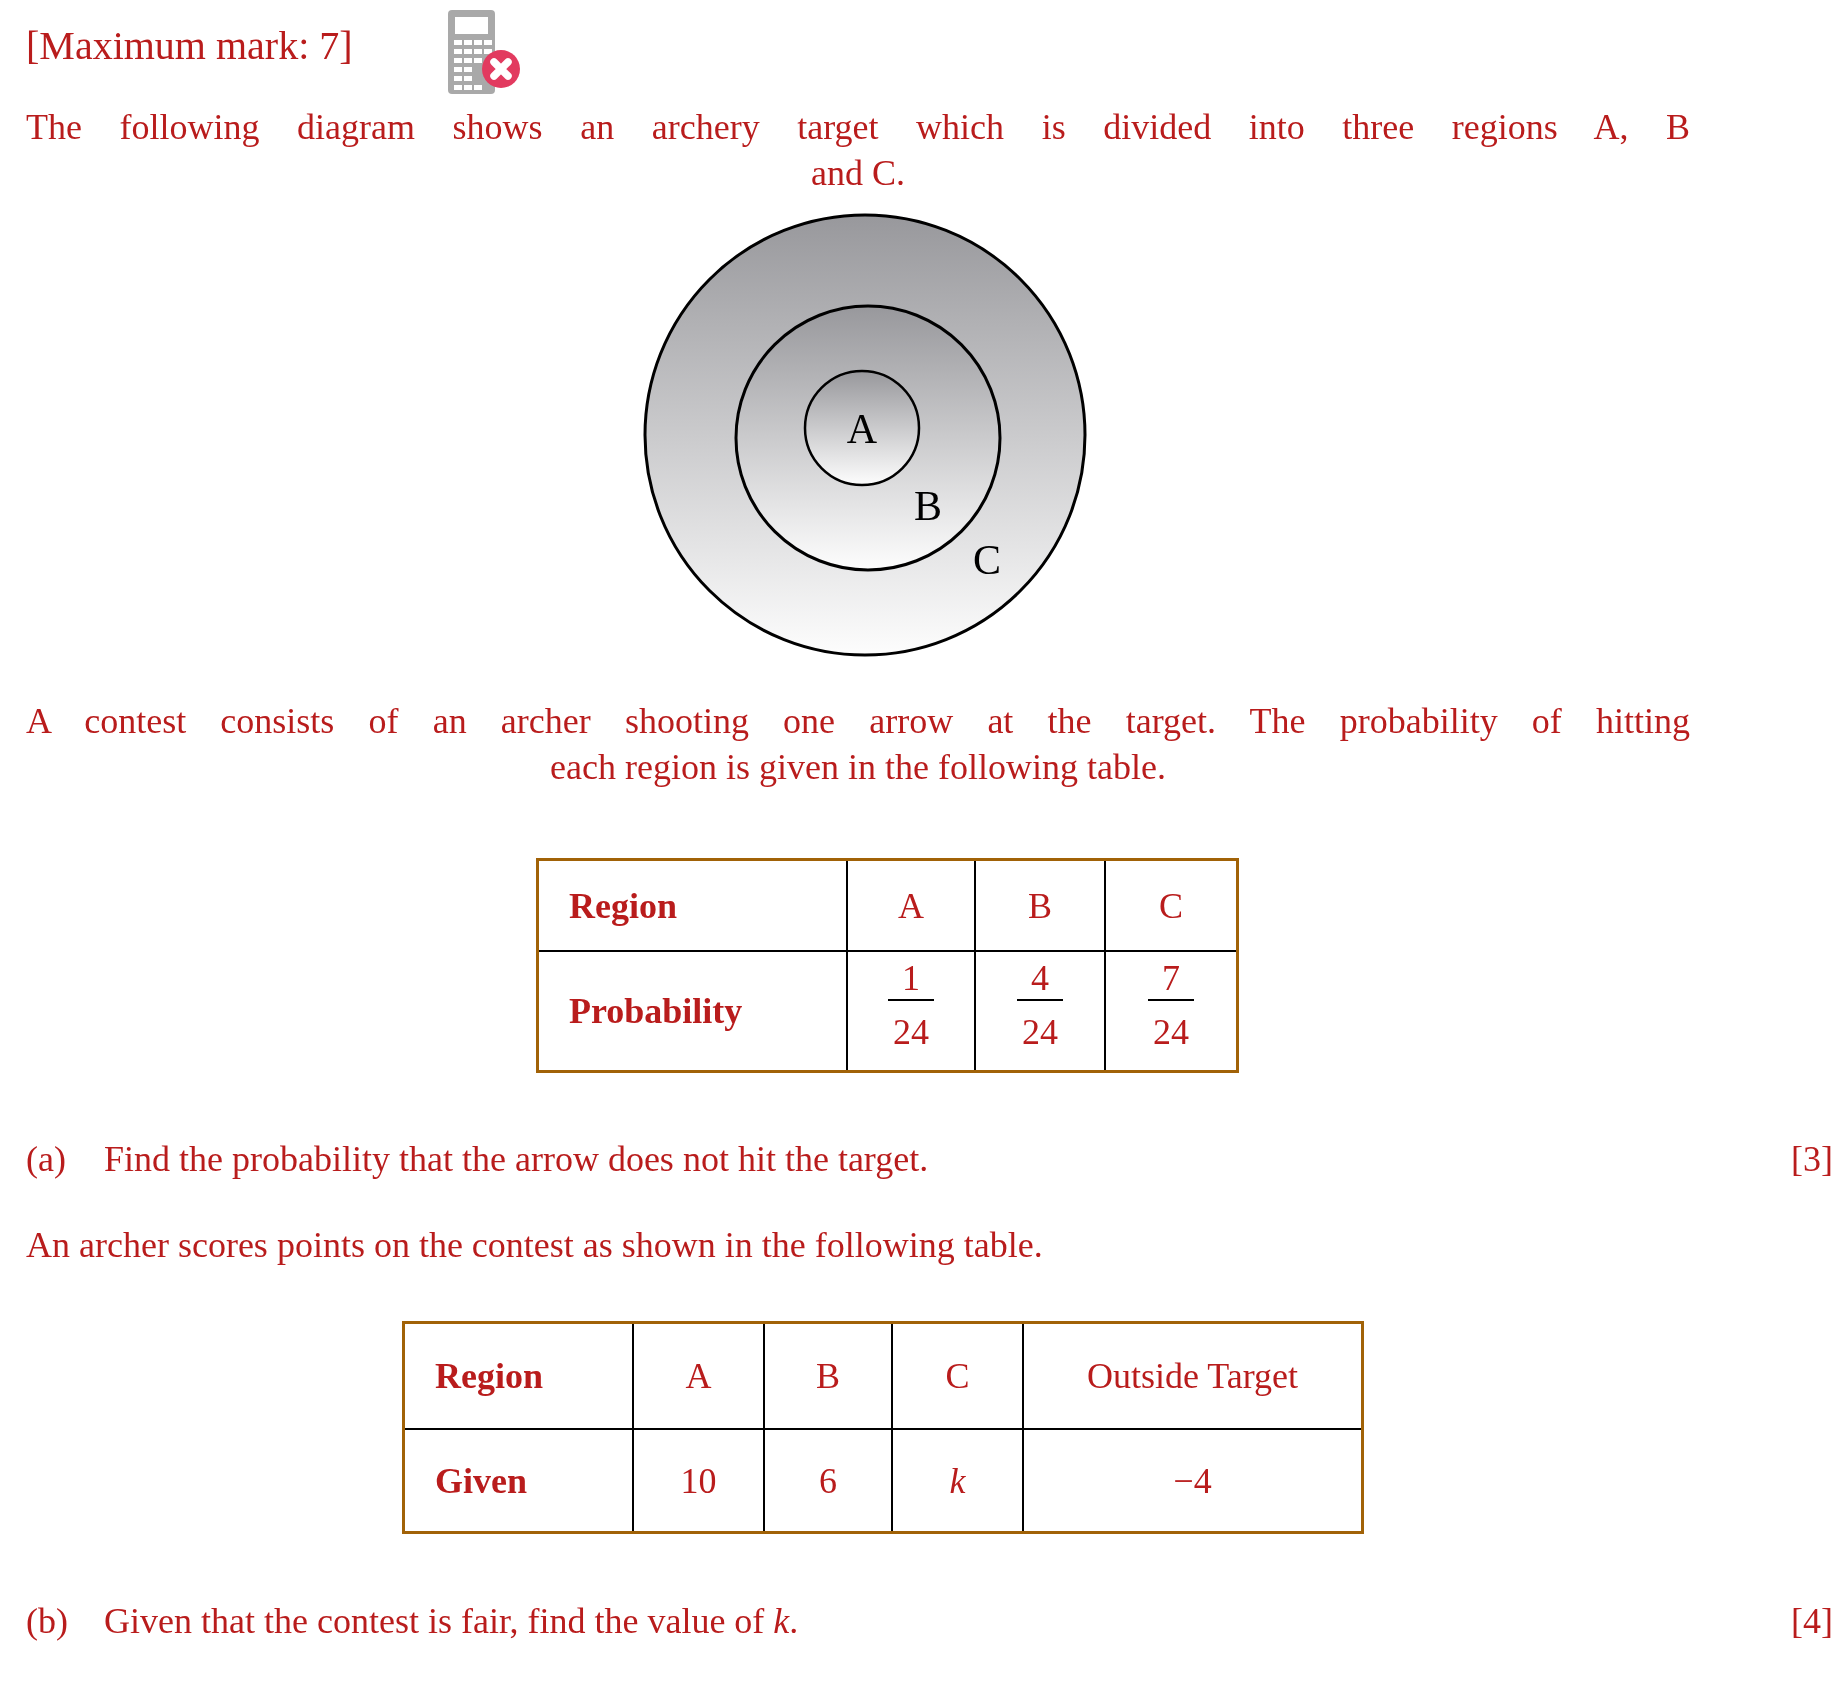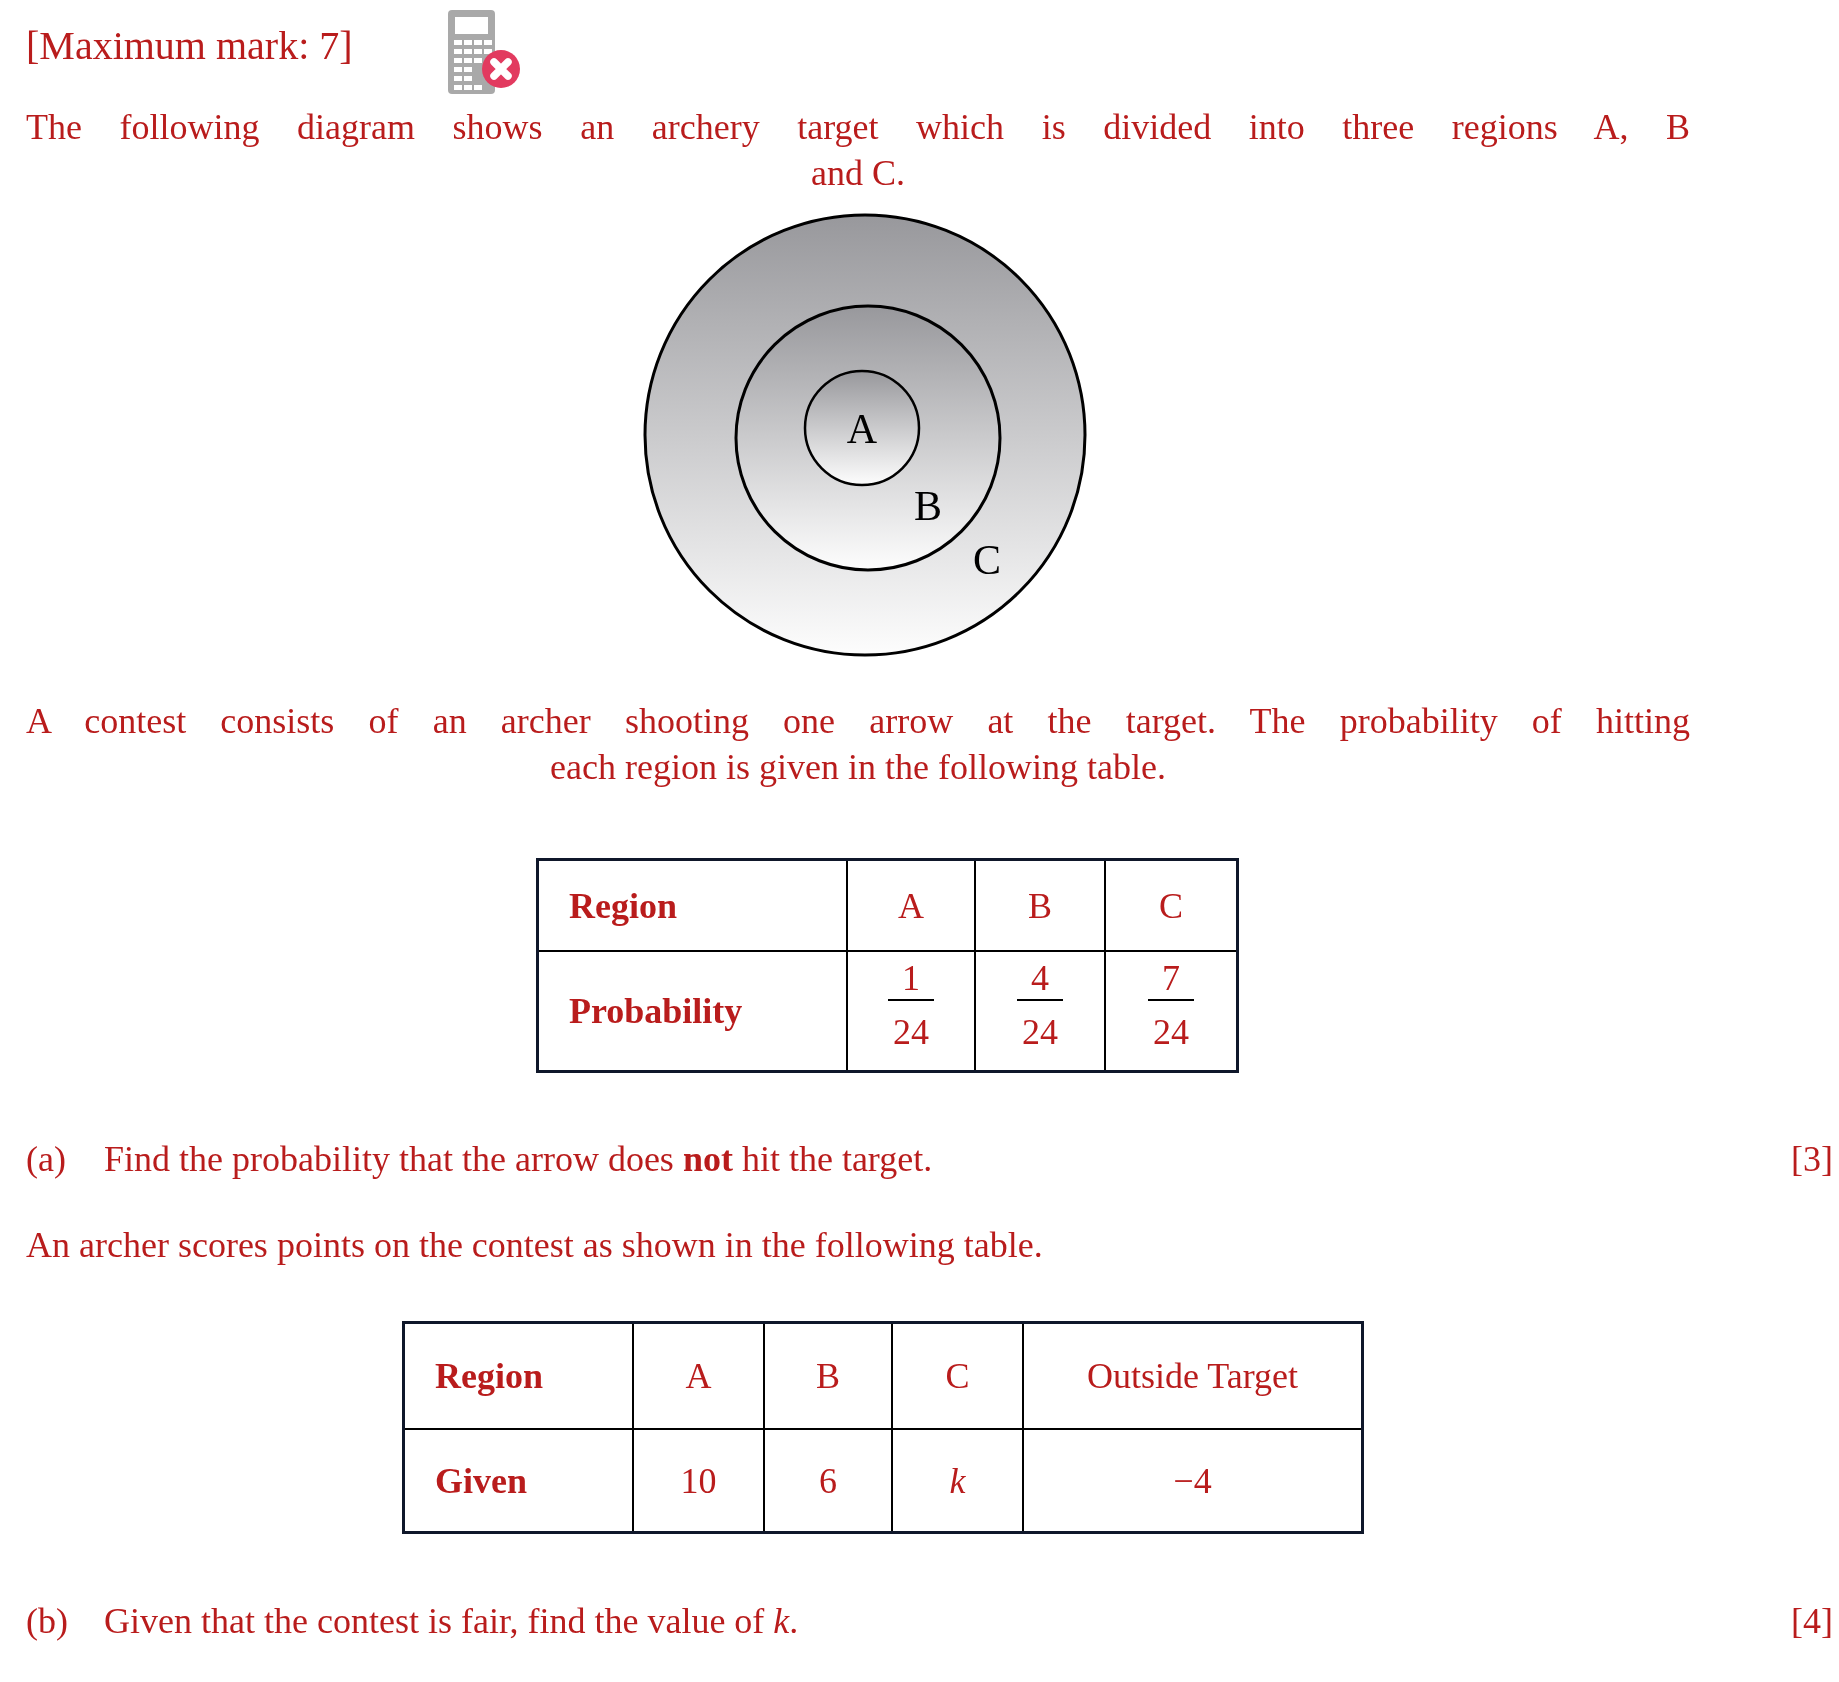--- a/index.html
+++ b/index.html
@@ -18,38 +18,38 @@
   
   .para{left:26px;width:1664px;font-size:36px;line-height:46px;}
   .p1{top:104px;}
   .p2{top:698px;}
   .jline{text-align:justify;text-align-last:justify;height:46px;overflow:visible;white-space:nowrap;}
   .lastline{text-align:center;height:46px;}
   
   .target-svg{left:630px;top:203px;}
   .target-svg text{font-family:"Liberation Serif","DejaVu Serif",serif;font-size:42px;fill:#000;}
   
-  .grid-table{display:grid;border:3px solid #0f172a;background:#fff;font-size:36px;text-align:right;}
+  .grid-table{display:grid;border:3px solid #a16207;background:#fff;font-size:36px;text-align:right;}
   .t1{left:536px;top:858px;grid-template-columns:307px 128px 130px 132px;grid-template-rows:89px 120px;}
   .t2{left:402px;top:1321px;grid-template-columns:227px 131px 128px 131px 339px;grid-template-rows:104px 103px;}
   .t-cell{display:flex;align-items:center;justify-content:center;}
   .t-head{justify-content:flex-start;padding-left:30px;font-weight:bold;}
   .bl{border-left:2.5px solid #000;}
   .bt{border-top:2.5px solid #000;}
   
   .frac{display:inline-flex;flex-direction:column;align-items:center;line-height:1.15;font-size:36px;}
   .frac .den{border-top:2.5px solid #000;padding:11px 5px;}
   .frac .num{padding:0 5px;}
   
   .q-row{left:26px;width:1807px;display:flex;align-items:baseline;font-size:36px;line-height:46px;}
   .qa{top:1136px;}
   .scores{top:1222px;left:26px;width:1664px;font-size:36px;line-height:46px;}
   .qb{top:1598px;}
   .q-label{display:inline-block;width:78px;flex:0 0 78px;}
-  .q-text b{font-weight:bold;}
+  .q-text b{font-weight:normal;}
   .marks{margin-left:auto;}
   .math-var{font-style:italic;}
 </style>
 </head>
 <body>
 
 <div class="page">
 
   <div class="abs max-mark">[Maximum mark: 7]</div>
 

